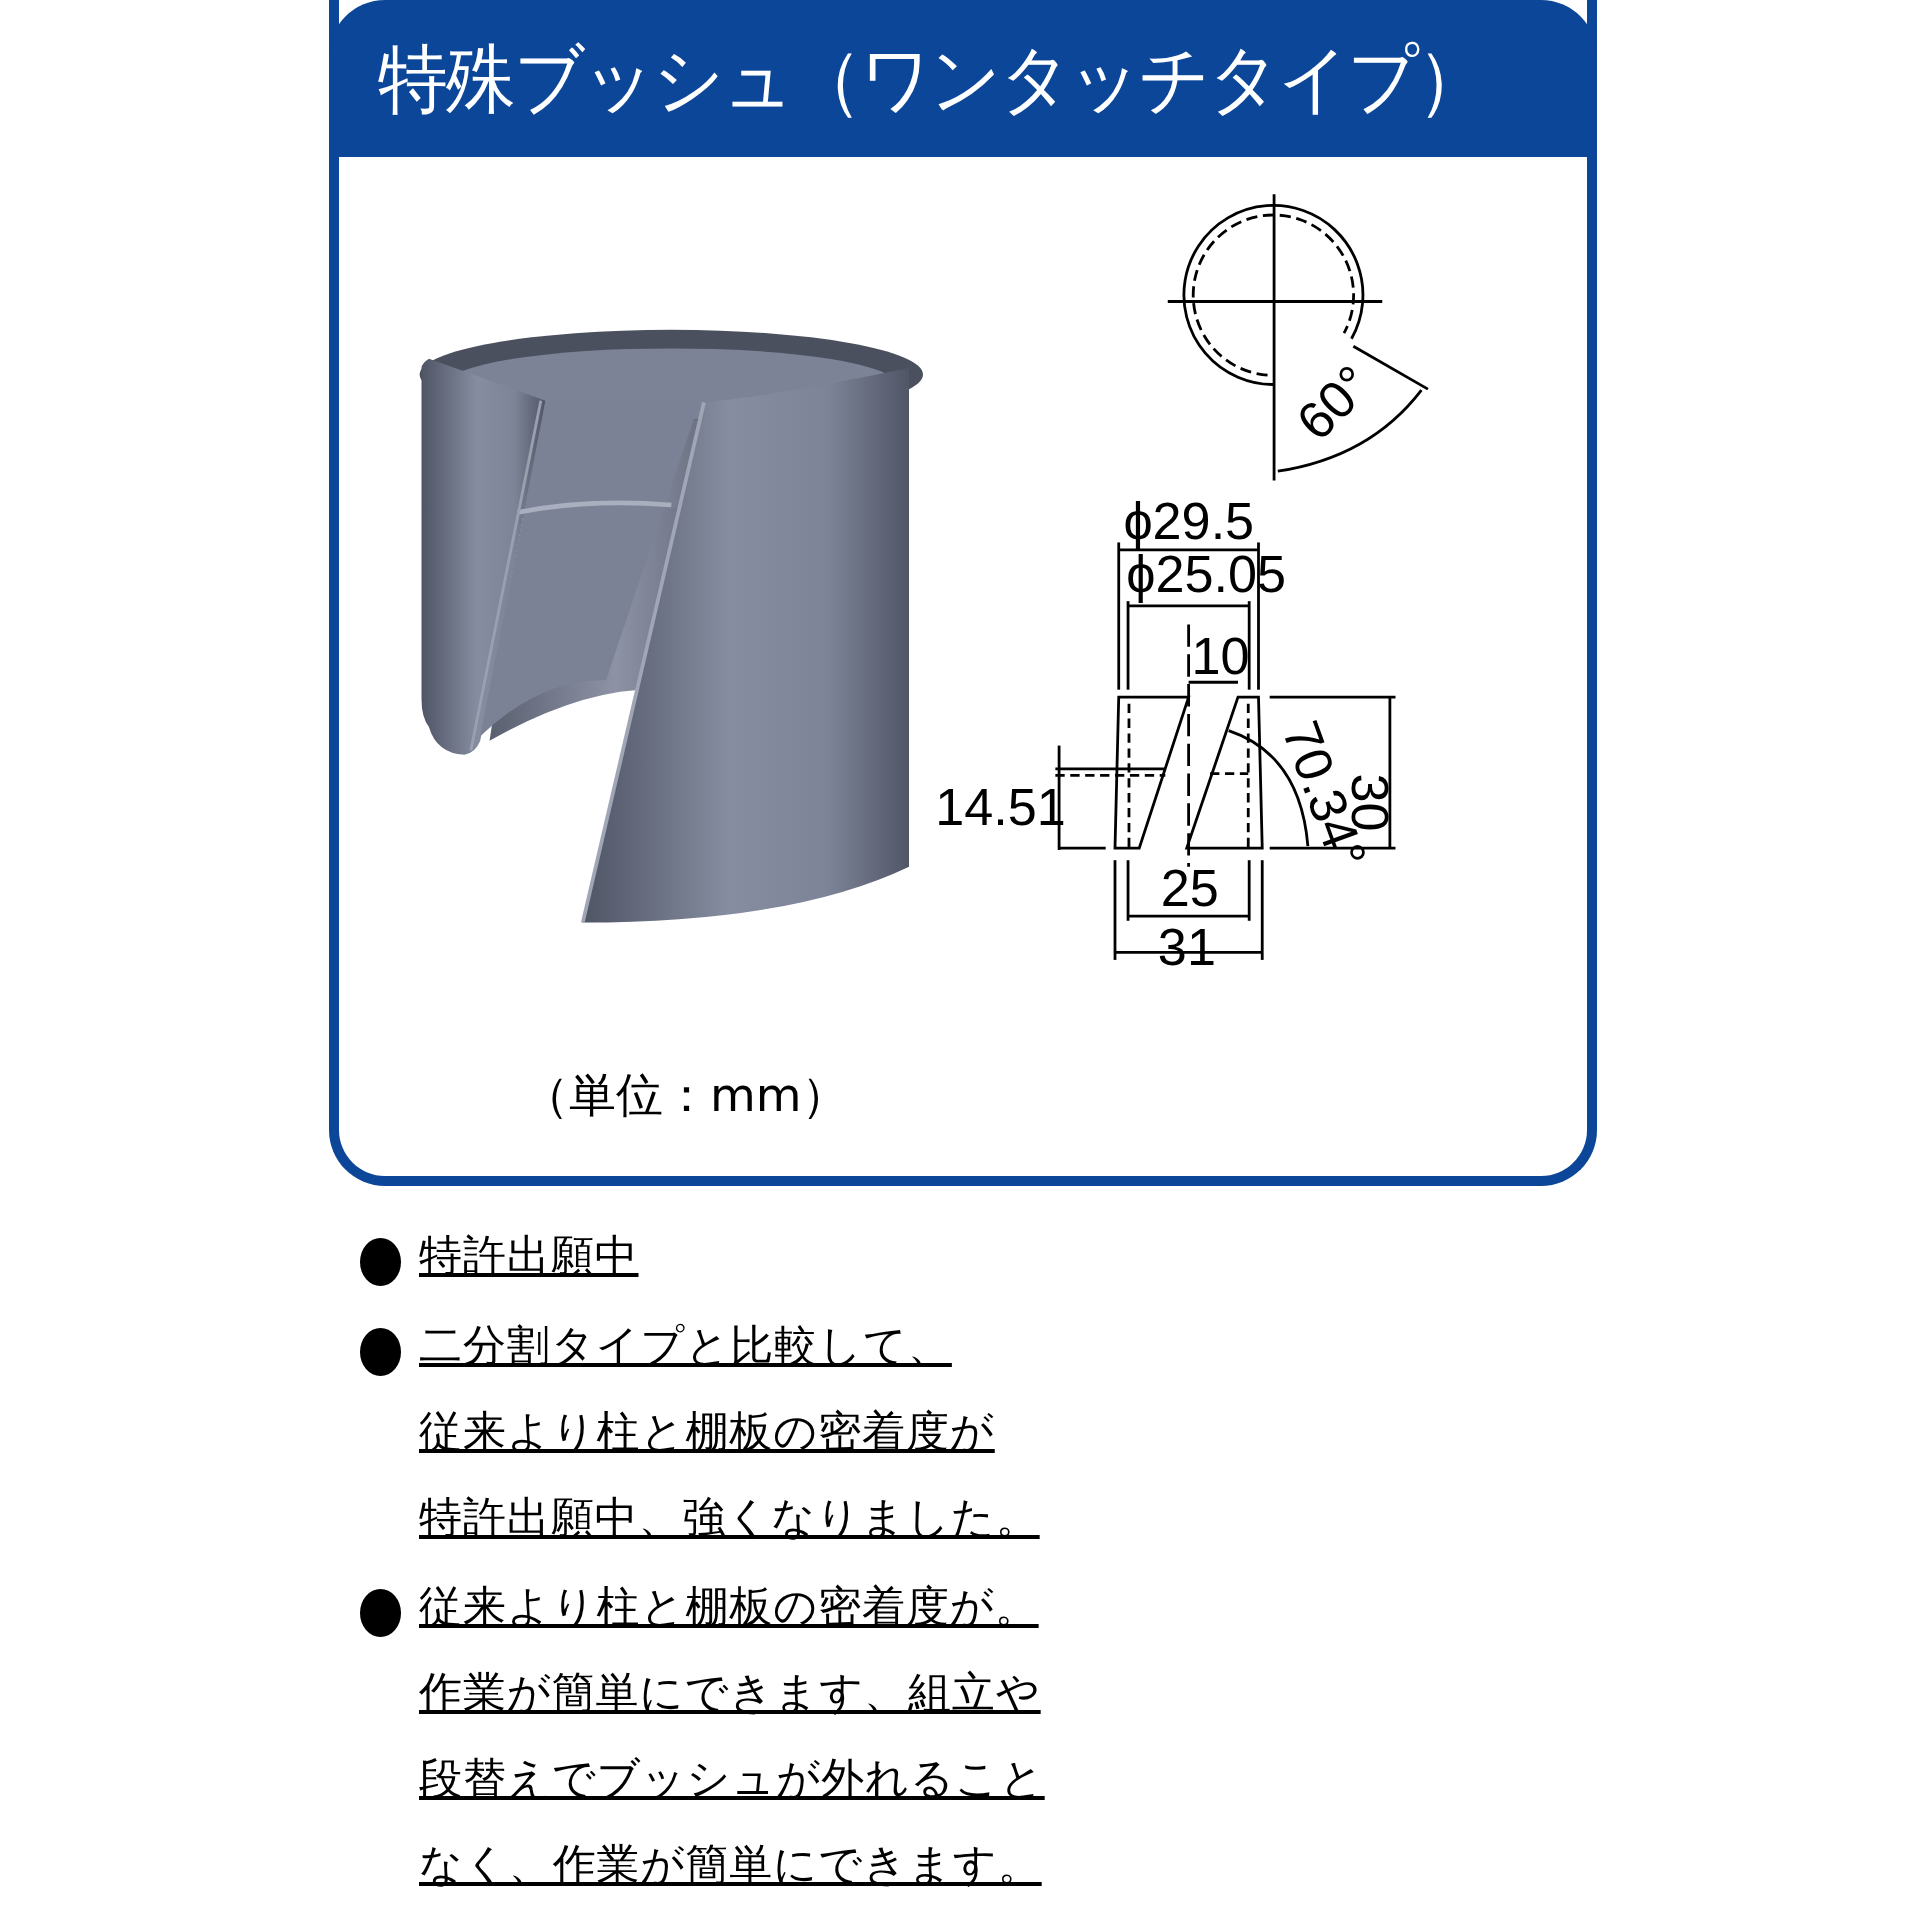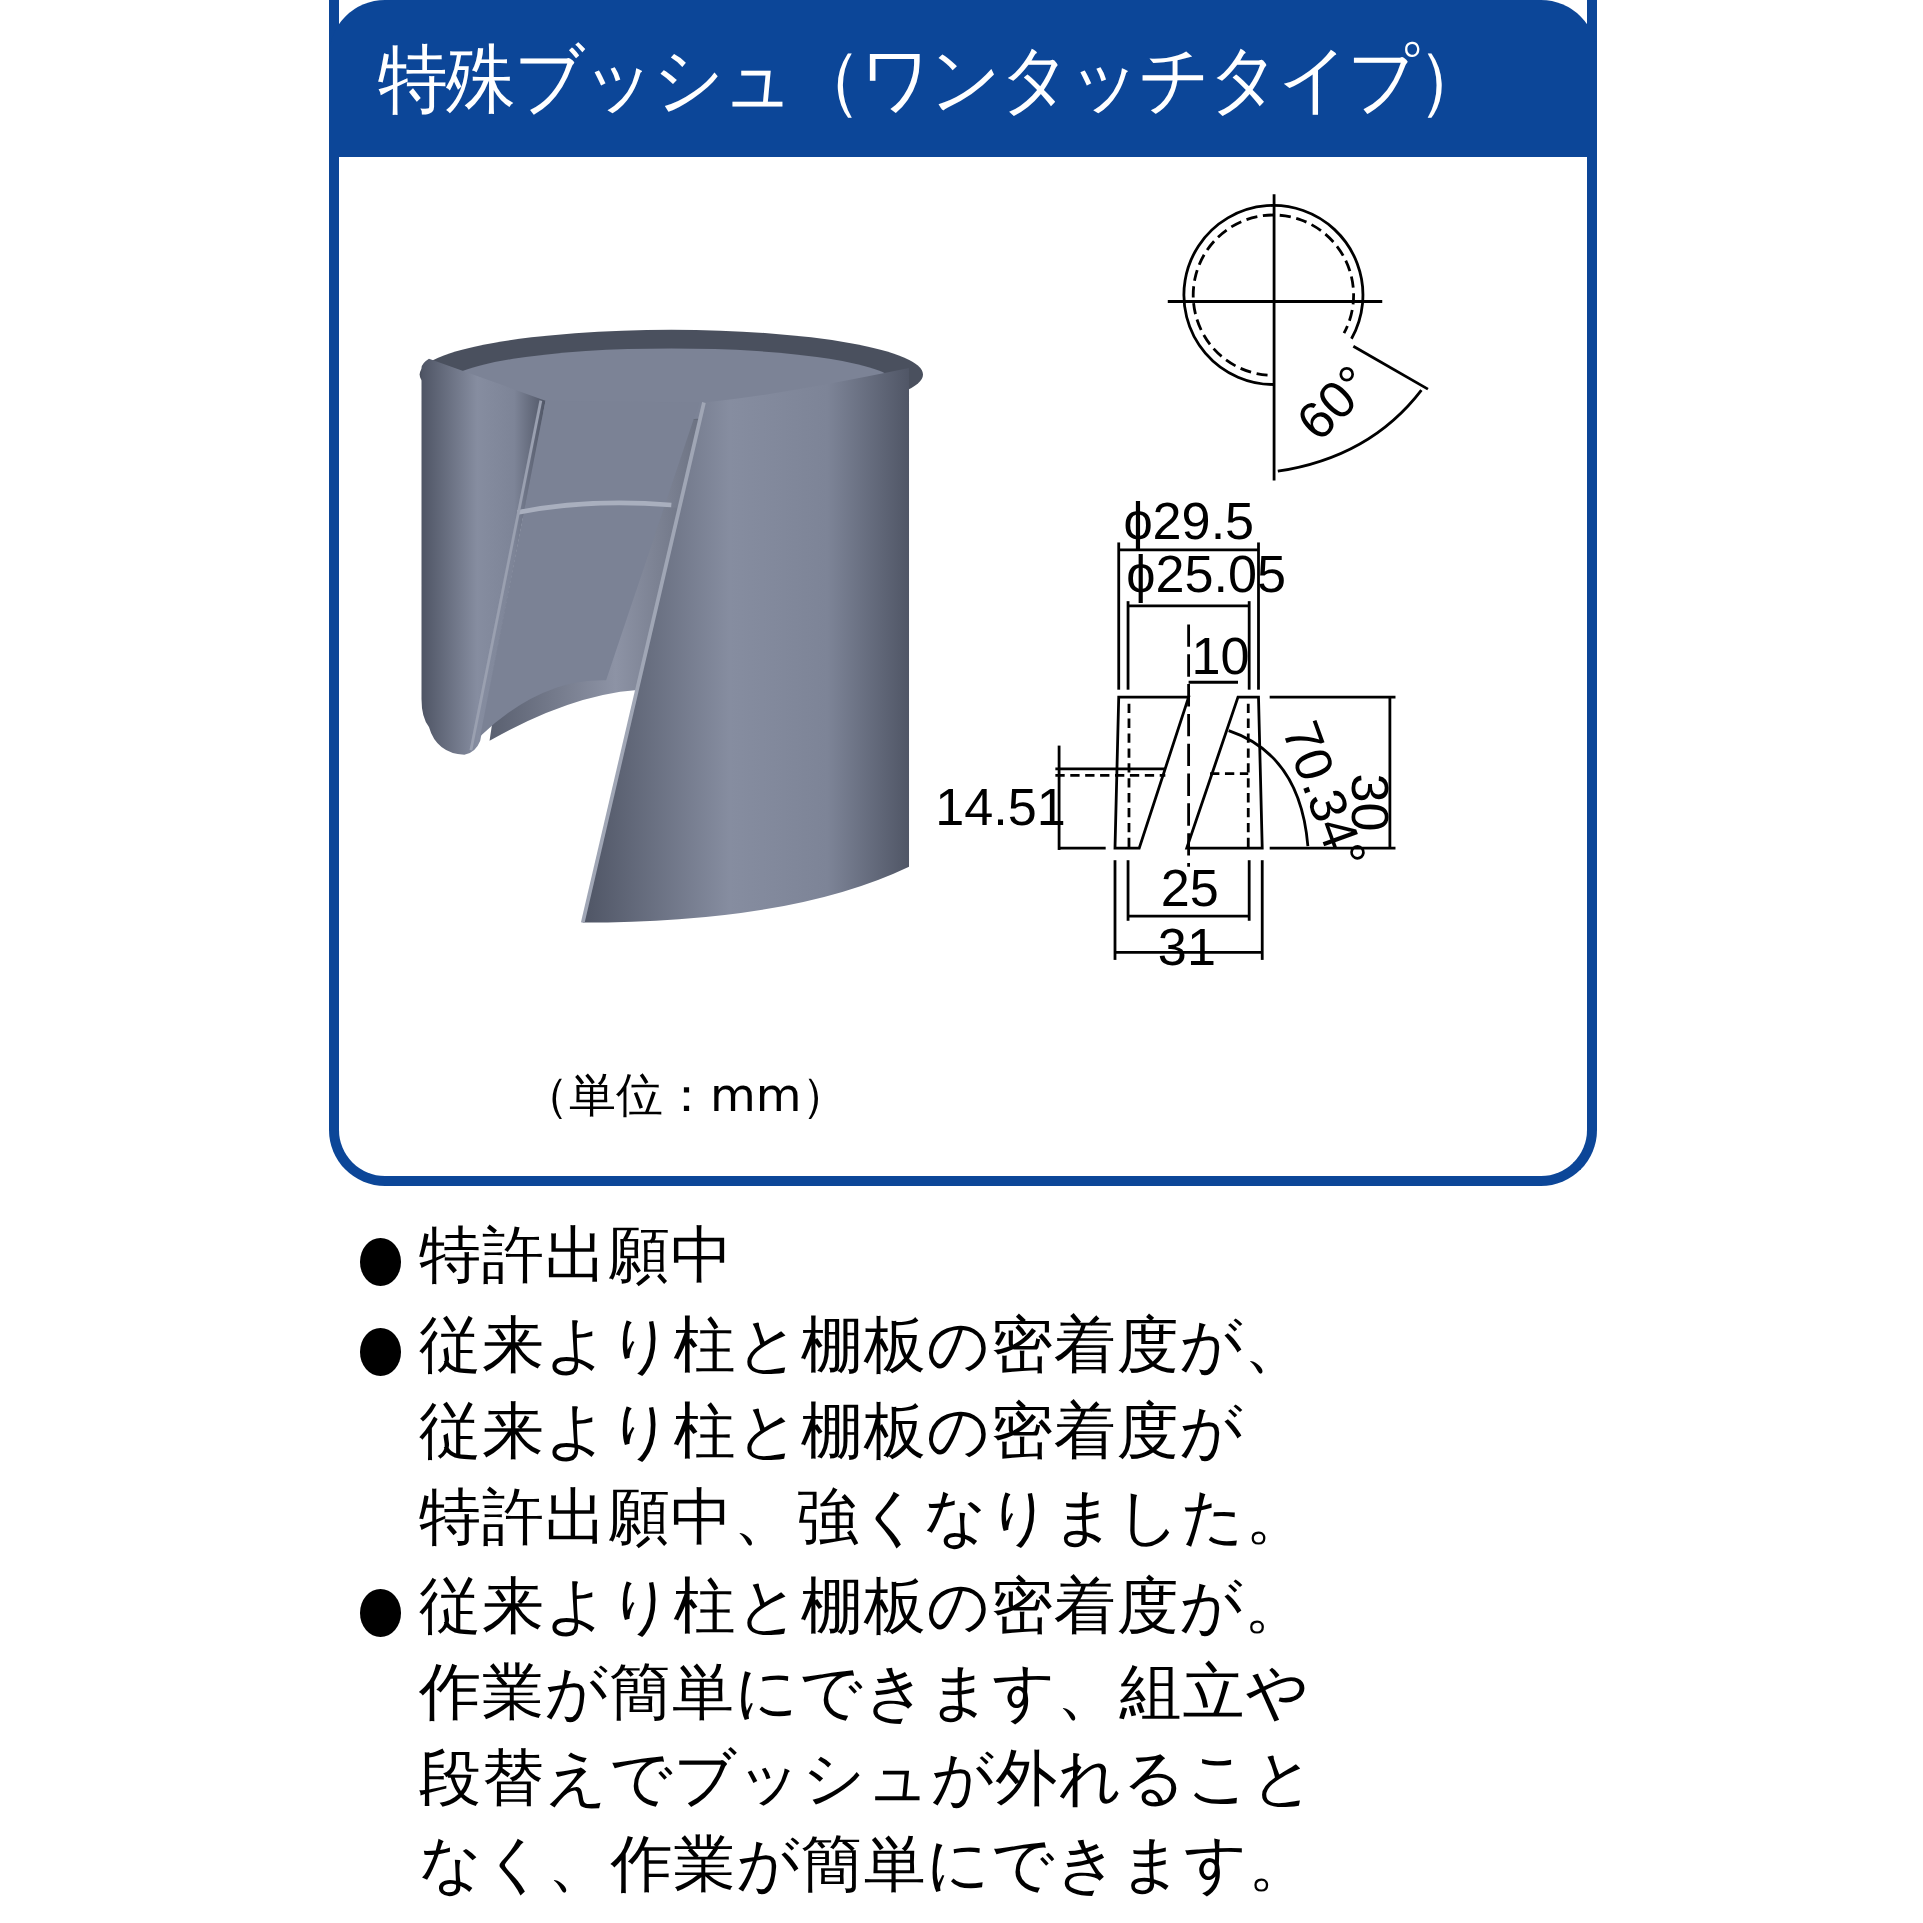--- a/index.html
+++ b/index.html
@@ -12,22 +12,22 @@
                   background: #0c4698; border-radius: 56px 56px 0 0; }
   .panel-title { position: absolute; left: 378px; top: 28px; height: 103px; line-height: 103px;
                  font-size: 75px; color: #ffffff; white-space: nowrap; letter-spacing: -1.9px;
                  transform: scaleX(0.93); transform-origin: left center; }
   .render { position: absolute; left: 401px; top: 326px; width: 522px; height: 606px; }
   .unit-label { position: absolute; left: 522px; top: 1044px; font-size: 47px; white-space: nowrap; margin-top: 20px; }
   .drawing-top { position: absolute; left: 1137px; top: 168px; width: 373px; height: 336px; }
   .drawing-side { position: absolute; left: 932px; top: 494px; width: 653px; height: 615px; }
   .dim { font-family: "Liberation Sans", "DejaVu Sans", sans-serif; font-size: 56px; fill: #000; }
   .features { position: absolute; left: 354px; top: 1212px; width: 1212px; }
-  .feature { position: relative; padding-left: 65px; font-size: 62px; line-height: 86px;
-             margin: 0 0 3.7px 0; letter-spacing: 0.9px; }
+  .feature { position: relative; padding-left: 65px; font-size: 43px; line-height: 86px;
+             margin: 0 0 3.7px 0; letter-spacing: 0.9px; text-decoration: underline; }
   .bullet { position: absolute; left: 5.6px; top: 26px; width: 41px; height: 48px;
             border-radius: 50%; background: #000; }
   .feature-line { display: block; white-space: nowrap; }
 </style>
 </head>
 <body>
 
 <div class="panel"></div>
 <div class="panel-header"></div>
 <div class="panel-title">特殊ブッシュ（ワンタッチタイプ）</div>
@@ -118,21 +118,21 @@
   <text x="242" y="505" class="dim">31</text>
 </svg>
 
 <div class="features">
   <div class="feature">
     <span class="bullet"></span>
     <span class="feature-line">特許出願中</span>
   </div>
   <div class="feature">
     <span class="bullet"></span>
-    <span class="feature-line">従来より柱と棚板の密着度が、</span>
+    <span class="feature-line">二分割タイプと比較して、</span>
     <span class="feature-line">従来より柱と棚板の密着度が</span>
     <span class="feature-line">特許出願中、強くなりました。</span>
   </div>
   <div class="feature">
     <span class="bullet"></span>
     <span class="feature-line">従来より柱と棚板の密着度が。</span>
     <span class="feature-line">作業が簡単にできます、組立や</span>
     <span class="feature-line">段替えでブッシュが外れること</span>
     <span class="feature-line">なく、作業が簡単にできます。</span>
   </div>

